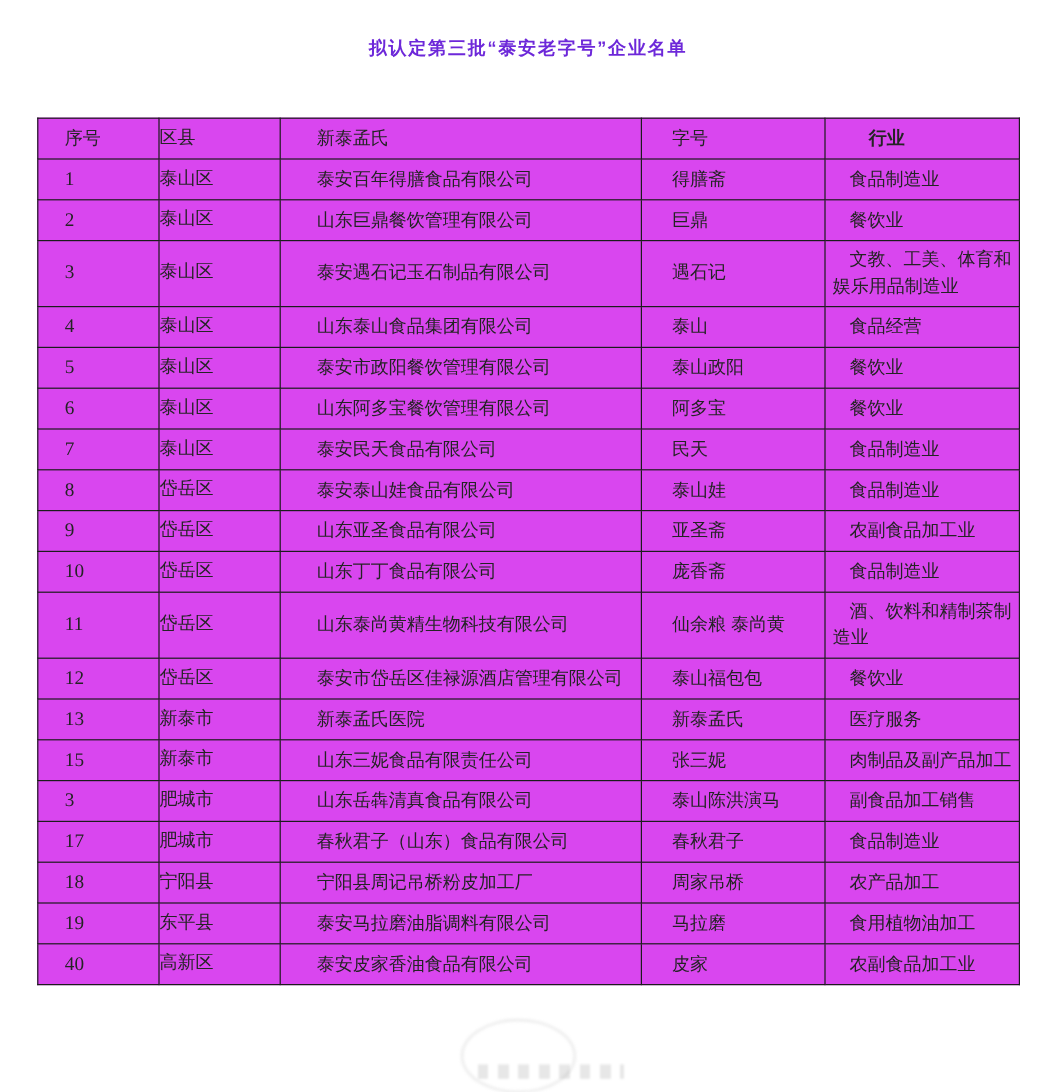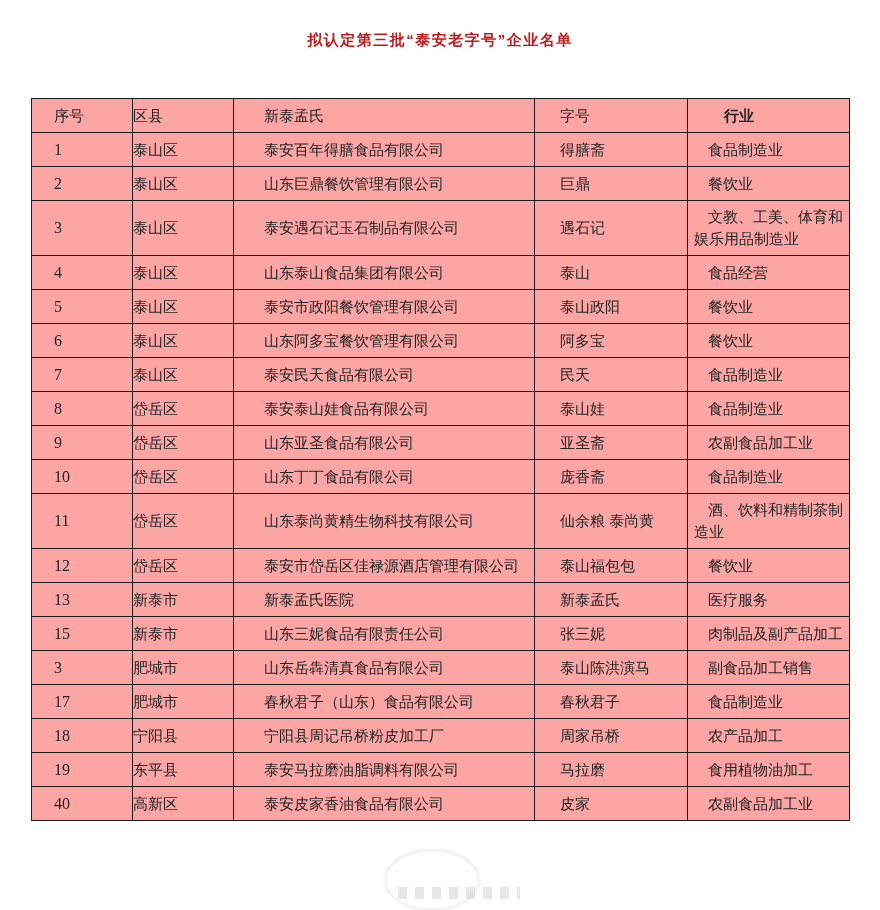--- a/index.html
+++ b/index.html
@@ -5,39 +5,39 @@
   html,body { margin:0; padding:0; background:#ffffff; }
   .page {
     position:relative; width:880px; height:910px;
     background:#ffffff; overflow:hidden;
     font-family:"Liberation Sans", sans-serif;
     color:#242424;
   }
   .doc-title {
     padding-top:31px; text-align:center;
     font-size:15px; font-weight:600; letter-spacing:1.5px;
-    color:#b91c1c;
+    color:#6d28d9;
   }
   table.roster {
     position:absolute; left:31px; top:98px; width:818px;
     border-collapse:collapse; table-layout:fixed;
-    background:#fca5a5;
+    background:#d946ef;
   }
   .roster th, .roster td {
     border:1px solid #1c1c1c;
     font-size:15px; font-weight:400;
     vertical-align:middle; text-align:left;
     box-sizing:border-box; height:34px;
     padding:5px 2px 5px 0; line-height:22px;
     word-break:break-all; overflow:hidden;
     color:#242424;
   }
   .c0 { padding-left:22px !important; font-family:"Liberation Serif", serif; font-size:16px !important; }
   th.c0 { font-family:"Liberation Sans", sans-serif; font-size:15px !important; }
-  .c1 { text-align:center; }
+  .c1 { text-align:center;font-family:Liberation Mono, monospace; }
   .c2 { padding-left:30px !important; }
   .c3 { padding-left:25px !important; }
   .c4 { padding-left:6px !important; text-indent:14px; padding-right:5px !important; }
   th.c4 { text-indent:30px;font-weight:bold; }
 
   
   .wm-fade {
     position:absolute; left:333px; top:831px; width:205px; height:82px;
     background:radial-gradient(ellipse at center, rgba(255,255,255,0.97) 28%, rgba(255,255,255,0.75) 52%, rgba(255,255,255,0) 74%);
     z-index:3; pointer-events:none;

